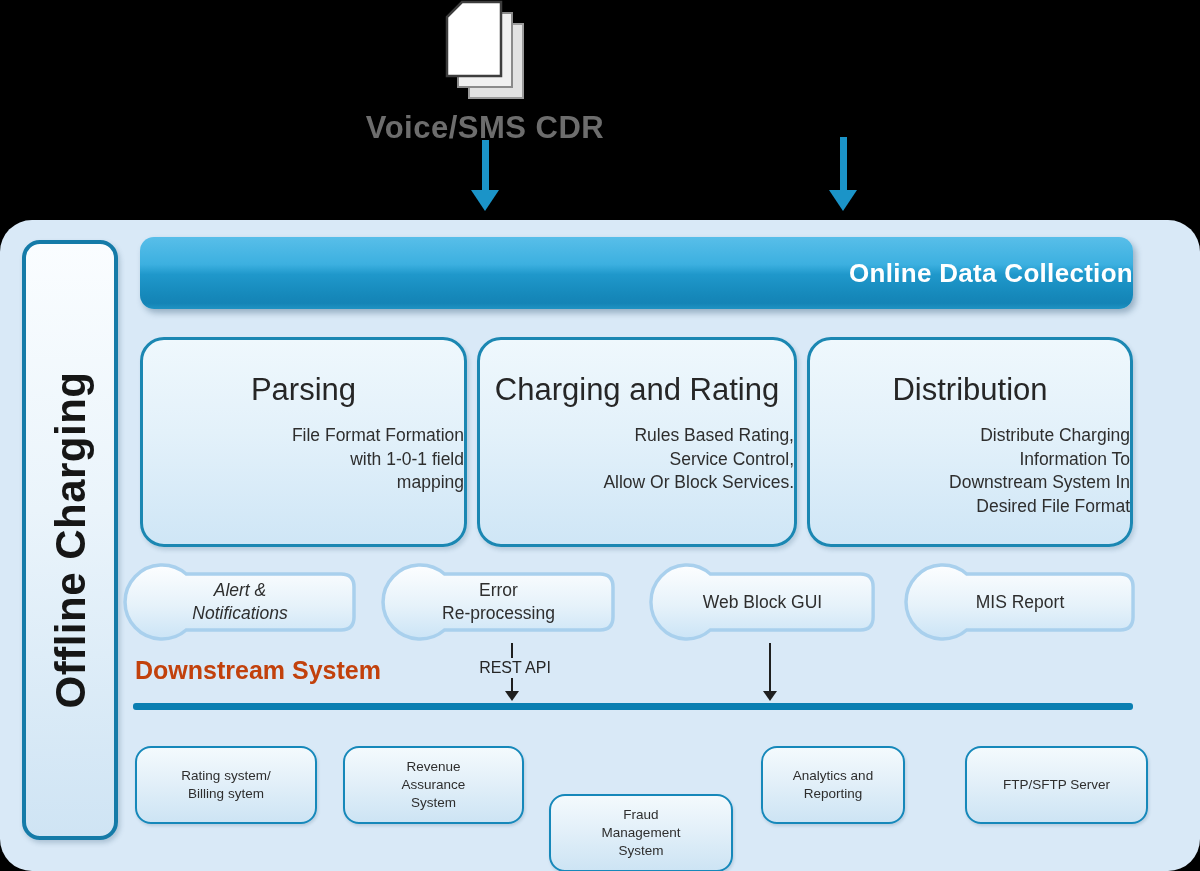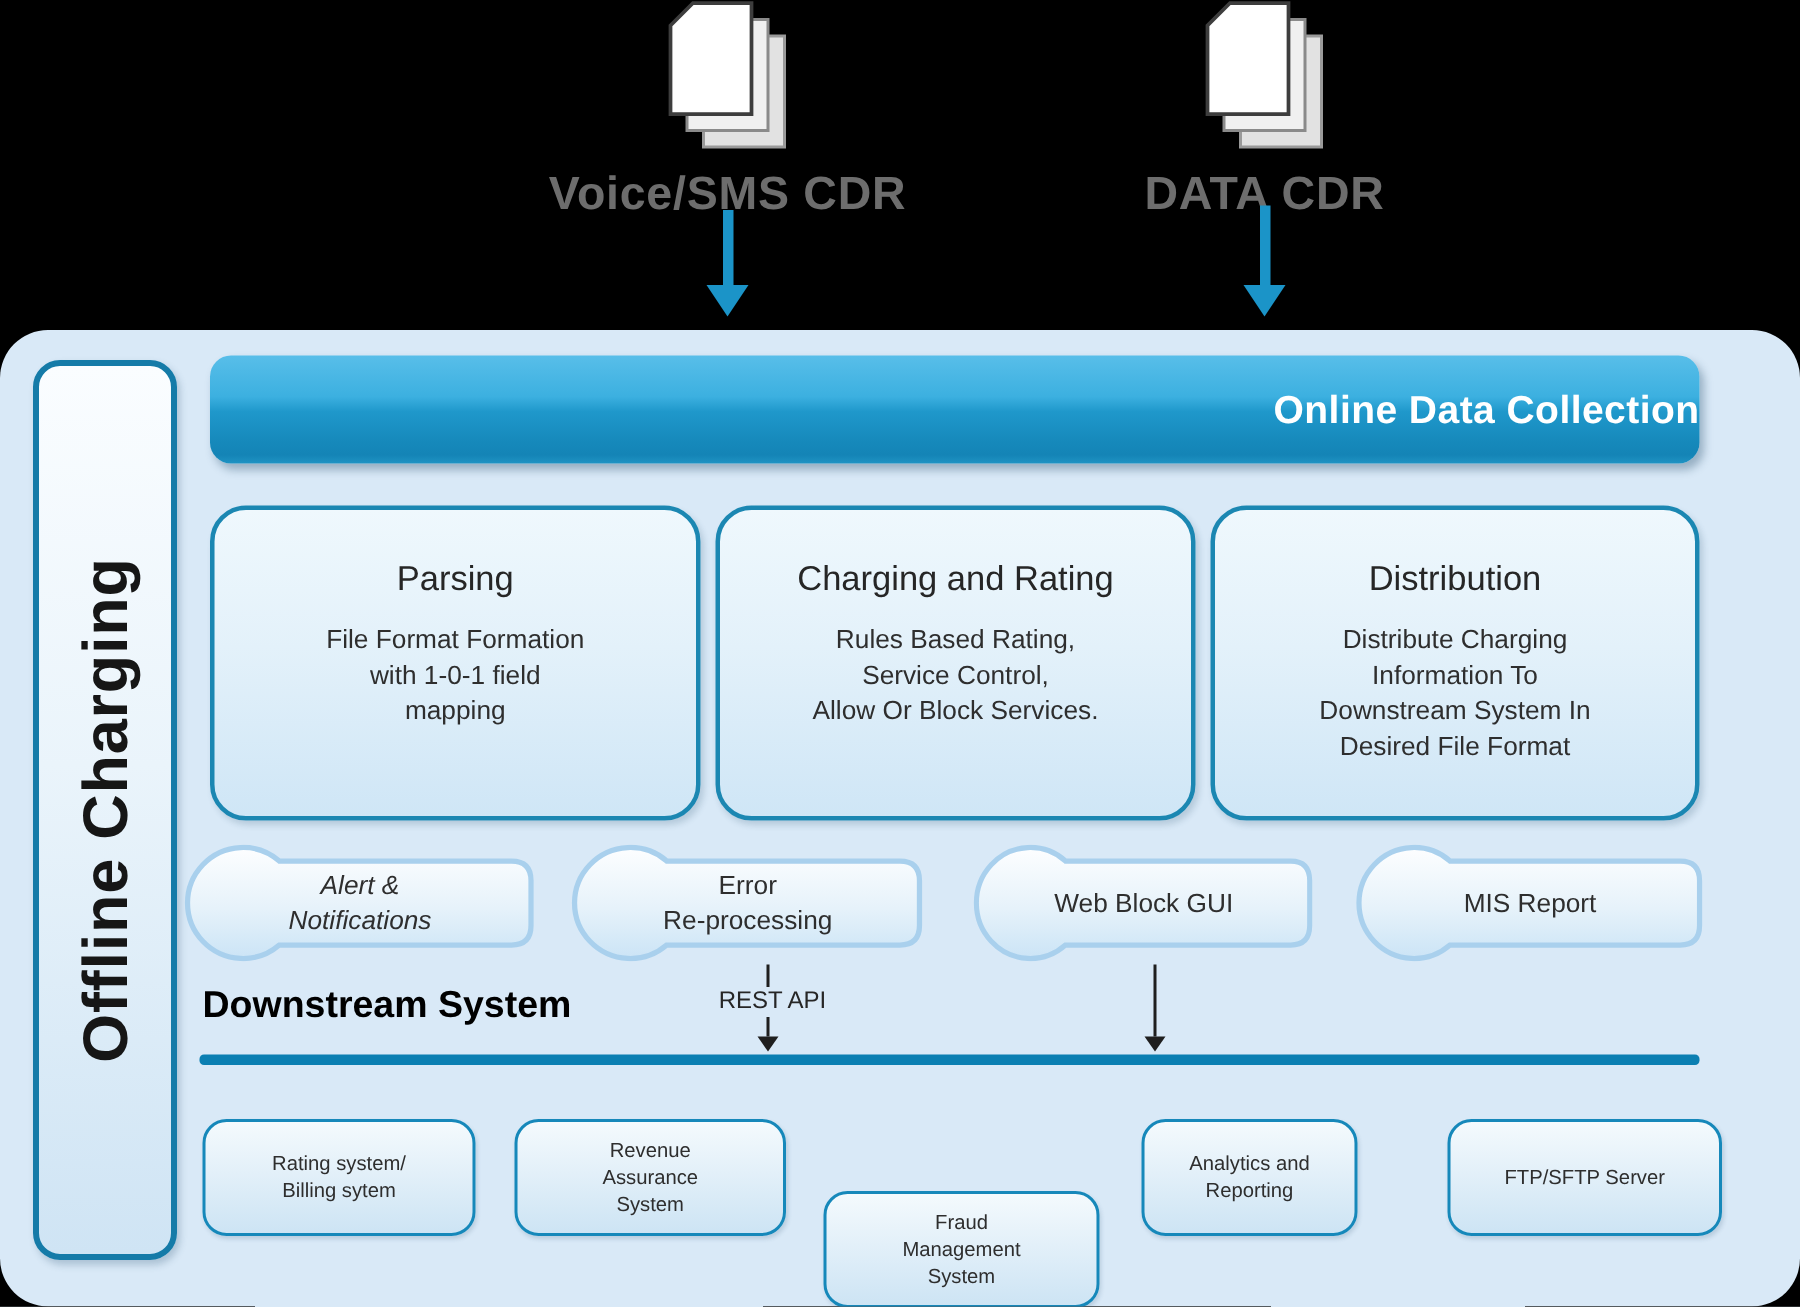--- a/index.html
+++ b/index.html
@@ -36,42 +36,42 @@
              background:linear-gradient(180deg,#58bee9 0%,#3cb0e0 38%,#1f98cb 52%,#1689bb 80%,#1484b6 92%,#1f93c3 100%);
              display:flex; align-items:center; justify-content:flex-end;
              box-shadow:3px 4px 6px rgba(30,70,100,0.35); }
   .odc-label { color:#ffffff; font-size:26px; font-weight:bold; letter-spacing:0.3px; }
 
   
   .pbox { position:absolute; top:117px; height:210px;
           border:3px solid #1b87b2; border-radius:24px;
           background:linear-gradient(180deg,#eff8fd 0%,#e3f1fa 45%,#cfe6f6 100%);
           text-align:center; box-shadow:2px 3px 4px rgba(40,80,110,0.2); }
-  .pbox-title { margin-top:32px; font-size:23px; color:#262626; }
-  .pbox-body  { margin-top:16px; font-size:17.5px; color:#2e2e2e; line-height:1.35; white-space:pre-line; }
+  .pbox-title { margin-top:32px; font-size:31px; color:#262626; }
+  .pbox-body  { margin-top:16px; font-size:17.5px; color:#2e2e2e; line-height:1.35; white-space:pre-line;text-align:right; }
 
   
   .cloud { position:absolute; top:343px; height:78px; }
   .cloud svg { position:absolute; left:0; top:0; }
   .cloud-label { position:absolute; left:0; top:0; width:100%; height:100%;
                  display:flex; align-items:center; justify-content:center;
                  font-size:17.5px; color:#2e2e2e; text-align:center;
                  line-height:1.3; white-space:pre-line; }
 
   
   .black-arrow { position:absolute; width:14px; }
   .black-arrow .shaft { width:2px; height:48px; background:#1f1f1f; margin:0 auto; }
   .black-arrow .head { width:0; height:0; margin:0 auto;
                        border-left:7px solid transparent; border-right:7px solid transparent;
                        border-top:10px solid #1f1f1f; }
   .rest-api { position:absolute; left:455px; top:438px; width:120px; text-align:center;
               font-size:16px; color:#262626; background:#d9e9f7; padding:1px 0; z-index:3; }
 
   
-  .ds-title { position:absolute; left:135px; top:436px; font-size:25px; font-weight:bold; color:#000000; }
+  .ds-title { position:absolute; left:135px; top:436px; font-size:25px; font-weight:bold; color:#c2410c; }
   .ds-line { position:absolute; left:133px; top:483px; width:1000px; height:7px;
              background:#0b7fb2; border-radius:3px; }
   .dsbox { position:absolute; top:526px; height:78px;
            border:2.5px solid #1688ba; border-radius:16px;
            background:linear-gradient(180deg,#f4fafd 0%,#e3f0f9 45%,#cde4f4 100%);
            display:flex; align-items:center; justify-content:center;
            text-align:center; font-size:13.5px; color:#2e2e2e; line-height:1.35;
            white-space:pre-line; box-shadow:1px 2px 3px rgba(40,80,110,0.18); }
 </style>
 </head>
@@ -95,28 +95,20 @@
       <path d="M15 0 H54 V74 H0 V15 Z" transform="translate(13,13)" fill="#f0f0f0" stroke="#8a8a8a" stroke-width="2"></path>
       <path d="M15 0 H54 V74 H0 V15 Z" transform="translate(2,2)" fill="#ffffff" stroke="#3d3d3d" stroke-width="2.5"></path>
     </svg>
     <div class="source-label">Voice/SMS CDR</div>
   </div>
   <div class="blue-arrow" style="left:471px; top:140px;">
     <div class="shaft"></div>
       <div class="head"></div>
   </div>
 
-  <div class="source" style="left:713px;">
-    <svg class="doc-stack" viewBox="0 0 80 100" width="82" height="100">
-      <path d="M15 0 H54 V74 H0 V15 Z" transform="translate(24,24)" fill="#e2e2e2" stroke="#9a9a9a" stroke-width="2"></path>
-      <path d="M15 0 H54 V74 H0 V15 Z" transform="translate(13,13)" fill="#f0f0f0" stroke="#8a8a8a" stroke-width="2"></path>
-      <path d="M15 0 H54 V74 H0 V15 Z" transform="translate(2,2)" fill="#ffffff" stroke="#3d3d3d" stroke-width="2.5"></path>
-    </svg>
-    <div class="source-label">DATA CDR</div>
-  </div>
   <div class="blue-arrow" style="left:829px; top:137px;">
     <div class="shaft" style="height:53px;"></div>
       <div class="head"></div>
   </div>
 
   <div class="container">
 
     <div class="sidebar">
       <div class="sidebar-label">Offline Charging</div>
     </div>

